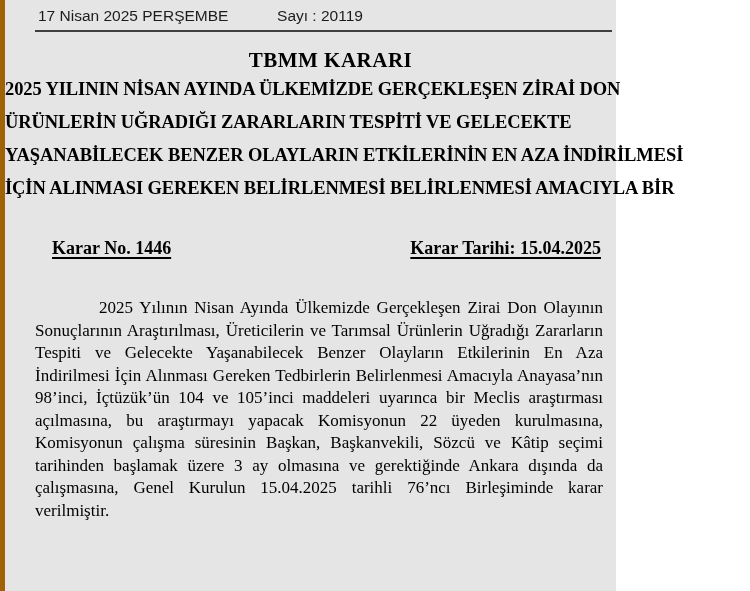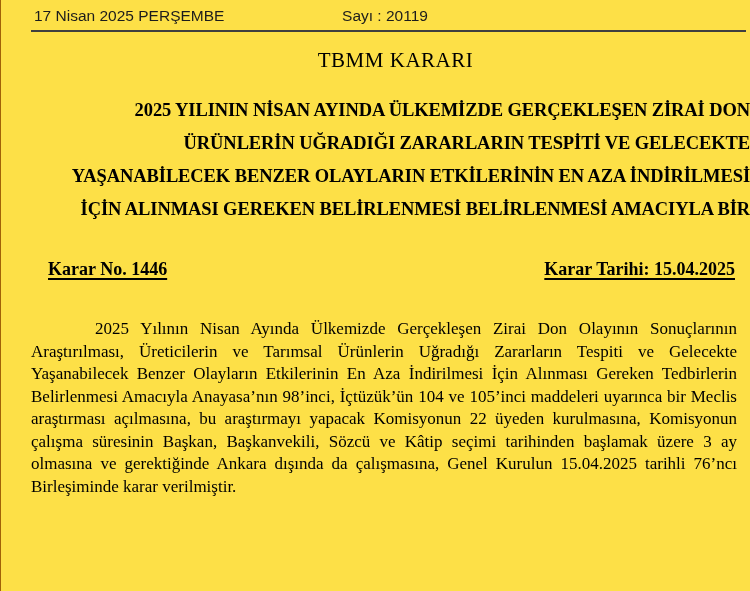--- a/index.html
+++ b/index.html
@@ -6,24 +6,24 @@
   html, body { background: #ffffff; }
   body {
     width: 750px;
     height: 591px;
     overflow: hidden;
     font-family: "Liberation Serif", serif;
     color: #000000;
   }
   .page {
     position: relative;
-    width: 750px;
+    width: 616px;
     height: 591px;
-    background: #fde047;
-    border-left: 1px solid #a16207;
+    background: #e5e5e5;
+    border-left: 5px solid #a16207;
   }
   
   .header {
     display: grid;
     grid-template-columns: 1fr auto 1fr;
     align-items: baseline;
     padding: 7px 14px 0 33px;
   }
   .header-date {
     justify-self: start;
@@ -46,28 +46,26 @@
   }
   .header-rule {
     margin: 5px 4px 0 30px;
     border-top: 2px solid #3f3f3f;
   }
   
   .kicker {
     margin-top: 16px;
     text-align: center;
     font-size: 21px;
-    font-weight: normal;
+    font-weight: bold;
     letter-spacing: 0.5px;
     margin-left: 40px;
   }
   .title-block {
-    margin-top: 21px;
-    text-align: right;
-    padding-left: 33px;
+    text-align: left;
   }
   .title-line {
     font-size: 18.5px;
     font-weight: bold;
     line-height: 33px;
     letter-spacing: -0.1px;
     white-space: nowrap;
   }
   
   .meta-row {

